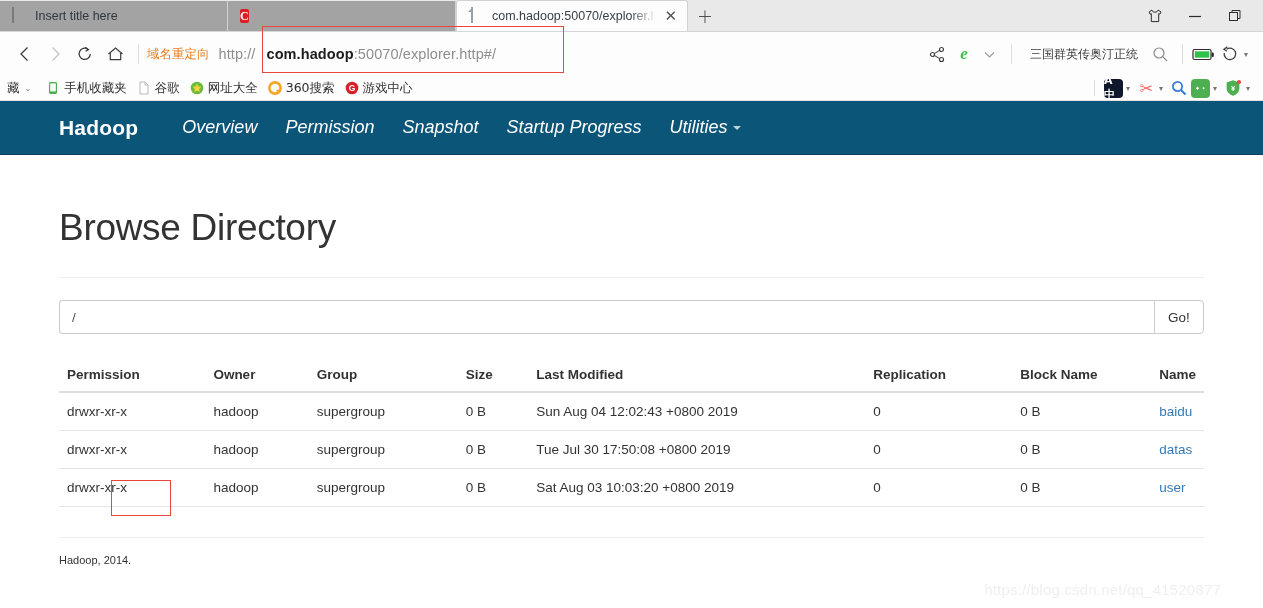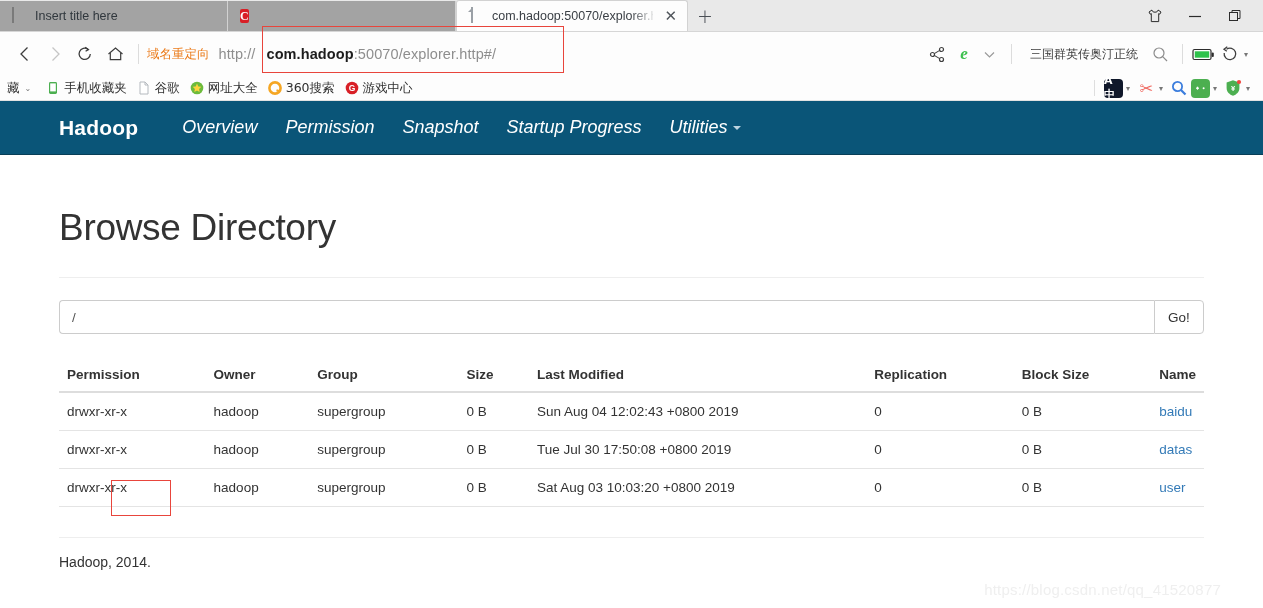--- a/index.html
+++ b/index.html
@@ -375,21 +375,21 @@
     pointer-events: none;
     z-index: 20;
   }
 
   .footer-hr {
     border: none;
     border-top: 1px solid #eeeeee;
     margin: 30px 0 0 0;
   }
   .footer-text {
-    font-size: 14px;
+    font-size: 11px;
     color: #333;
     padding-top: 16px;
   }
   .watermark {
     position: absolute;
     right: 42px;
     bottom: 12px;
     font-size: 15px;
     color: #efefef;
     white-space: nowrap;
@@ -632,21 +632,21 @@
 
       <table class="fs">
         <thead>
           <tr>
             <th class="c-perm">Permission</th>
             <th class="c-owner">Owner</th>
             <th class="c-group">Group</th>
             <th class="c-size">Size</th>
             <th class="c-mod">Last Modified</th>
             <th class="c-repl">Replication</th>
-            <th class="c-block">Block Size</th>
+            <th class="c-block">Block Name</th>
             <th class="c-name">Name</th>
           </tr>
         </thead>
         <tbody>
           <tr>
             <td>drwxr-xr-x</td>
             <td>hadoop</td>
             <td>supergroup</td>
             <td>0 B</td>
             <td>Sun Aug 04 12:02:43 +0800 2019</td>

